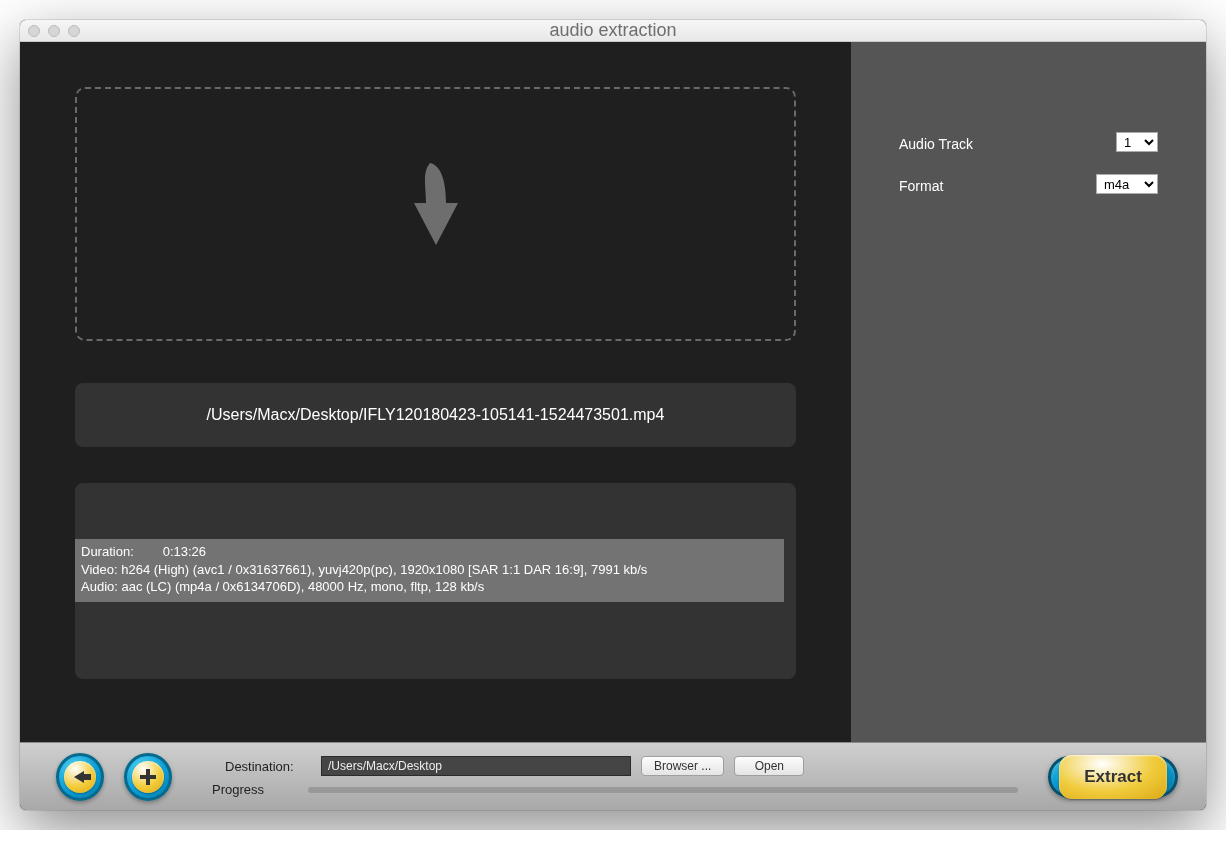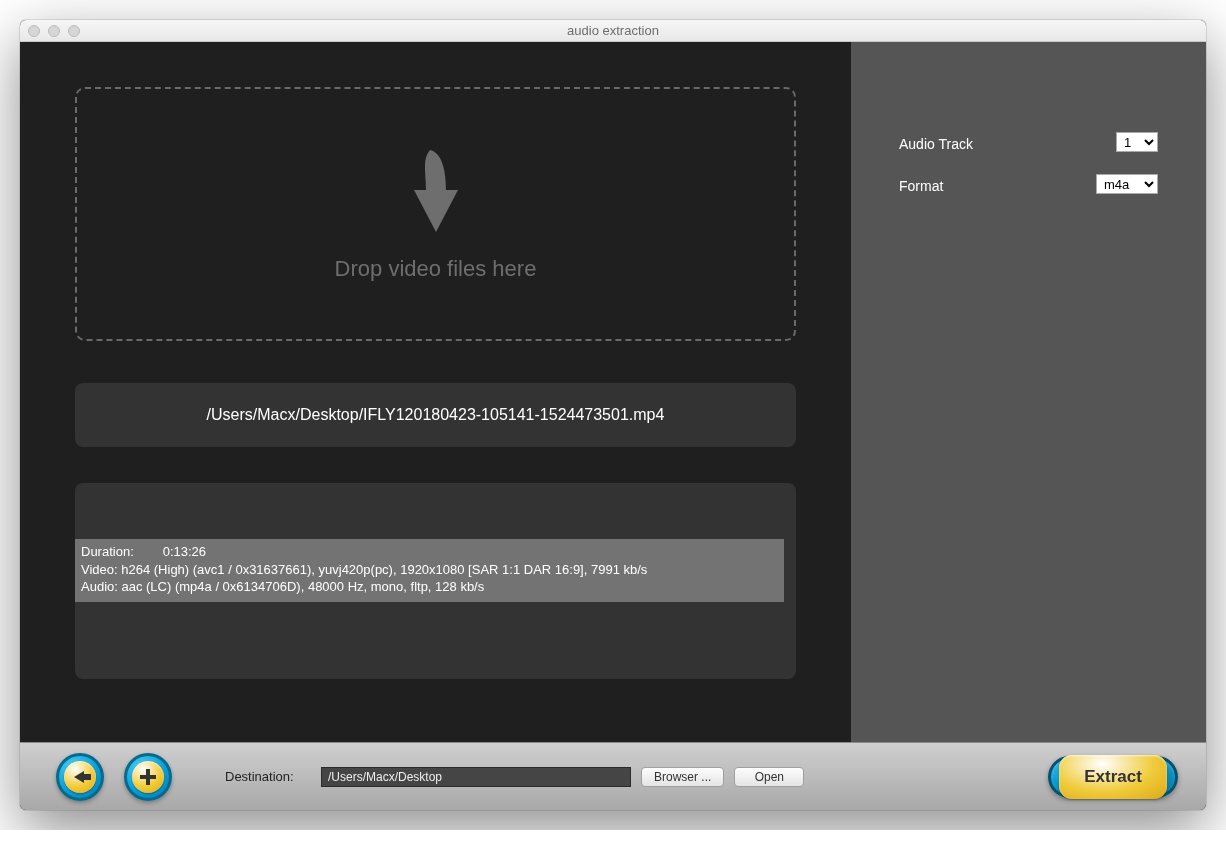--- a/index.html
+++ b/index.html
@@ -20,21 +20,21 @@
   .titlebar {
     height: 22px;
     background: linear-gradient(#f6f6f6, #e8e8e8);
     border-bottom: 1px solid #c9c9c9;
     display: flex;
     align-items: center;
     position: relative;
   }
   .traffic-lights { display: flex; gap: 8px; padding-left: 8px; }
   .tl { width: 12px; height: 12px; border-radius: 50%; background: #d6d6d6; border: 1px solid #bcbcbc; }
-  .title-text { position: absolute; left:0; right:0; text-align:center; font-size:13px; color:#6e6e6e; pointer-events:none; }
+  .title-text { position: absolute; left:0; right:0; text-align:center; font-size:18px; color:#6e6e6e; pointer-events:none; }
   
   .content {
     flex: 1;
     display: flex;
     min-height: 0;
   }
   
   .left-pane {
     flex: 1;
     background: #1f1f1f;
@@ -182,21 +182,20 @@
   </div>
 
   <div class="content">
 
     <div class="left-pane">
 
       <div class="dropzone">
         <svg class="drop-arrow" viewBox="0 0 60 90">
           <path d="M24 4 C 34 6, 40 20, 40 44 L52 44 L30 86 L8 44 L20 44 C 20 26, 16 14, 24 4 Z" fill="#6e6e6e"></path>
         </svg>
-        <div class="drop-text">Drop video files here</div>
       </div>
 
       <div class="file-bar">
         <span>/Users/Macx/Desktop/IFLY120180423-105141-1524473501.mp4</span>
       </div>
 
       <div class="info-panel">
         <div class="info-block"><span>Duration:</span>        <span>0:13:26</span>
 <span>Video: h264 (High) (avc1 / 0x31637661), yuvj420p(pc), 1920x1080 [SAR 1:1 DAR 16:9], 7991 kb/s</span>
 <span>Audio: aac (LC) (mp4a / 0x6134706D), 48000 Hz, mono, fltp, 128 kb/s</span></div>
@@ -235,20 +234,24 @@
       </div>
     </div>
 
     <div class="footer-mid">
       <div class="dest-row">
         <span class="dest-label">Destination:</span>
         <input class="dest-input" value="/Users/Macx/Desktop" style="">
         <button class="mac-btn">Browser ...</button>
         <button class="mac-btn">Open</button>
       </div>
+      <div class="progress-row">
+        <span class="progress-label">Progress</span>
+        <div class="progress-bar"></div>
+      </div>
     </div>
 
     <div class="extract-btn">
       <div class="extract-inner">Extract</div>
     </div>
 
   </div>
 
 </div>
 

